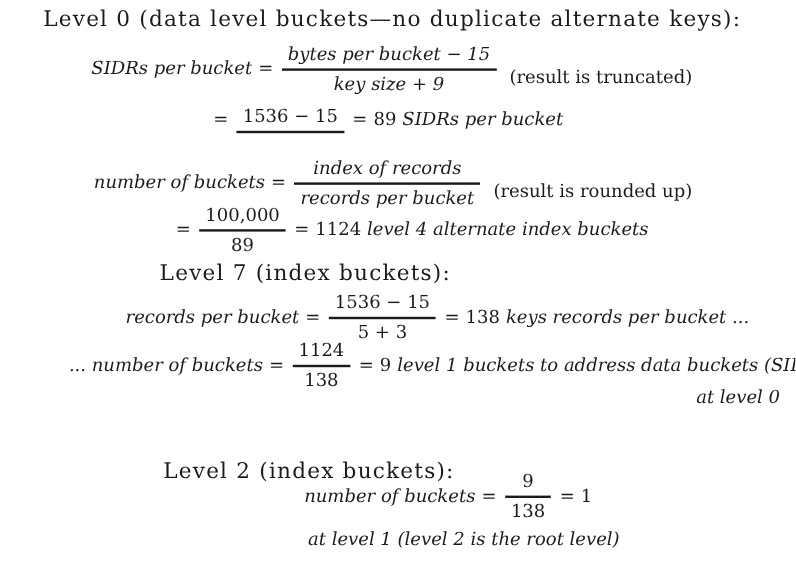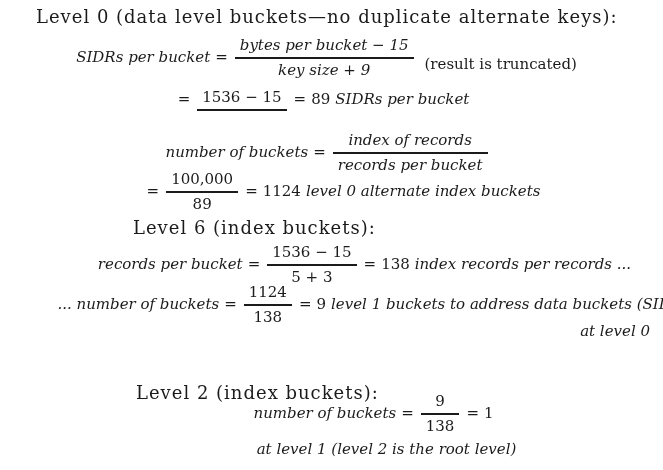--- a/index.html
+++ b/index.html
@@ -88,51 +88,52 @@
 
   <div class="eqrow" style="top:131px;">
     <span class="eqline" style="left:-4px;">
       <span class="mi">number of buckets</span>
       <span class="rm">=</span>
       <span class="frac">
         <span class="num mi">index of records</span>
         <span class="bar"></span>
         <span class="den mi">records per bucket</span>
       </span>
+      <span class="rm note">(result is rounded up)</span>
     </span>
   </div>
 
   <div class="eqrow" style="top:170px;">
     <span class="eqline" style="left:12px;">
       <span class="rm">=</span>
       <span class="frac">
         <span class="num rm">100,000</span>
         <span class="bar"></span>
         <span class="den rm">89</span>
       </span>
       <span class="rm">=</span>
       <span class="rm">1124</span>
-      <span class="mi">level 0 alternate index buckets</span>
+      <span class="mi">level 4 alternate index buckets</span>
     </span>
   </div>
 
-  <div class="heading" style="top:217px; left:105px;">Level 6 (index buckets):</div>
+  <div class="heading" style="top:217px; left:105px;">Level 7 (index buckets):</div>
 
   <div class="eqrow" style="top:243px;">
     <span class="eqline" style="left:33px;">
       <span class="mi">records per bucket</span>
       <span class="rm">=</span>
       <span class="frac">
         <span class="num rm">1536 − 15</span>
         <span class="bar"></span>
         <span class="den rm">5 + 3</span>
       </span>
       <span class="rm">=</span>
       <span class="rm">138</span>
-      <span class="mi">index records per records ...</span>
+      <span class="mi">keys records per bucket ...</span>
     </span>
   </div>
 
   <div class="eqrow" style="top:283px;">
     <span class="eqline" style="left:45px;">
       <span class="mi">... number of buckets</span>
       <span class="rm">=</span>
       <span class="frac">
         <span class="num rm">1124</span>
         <span class="bar"></span>

